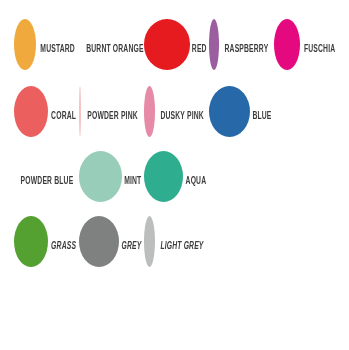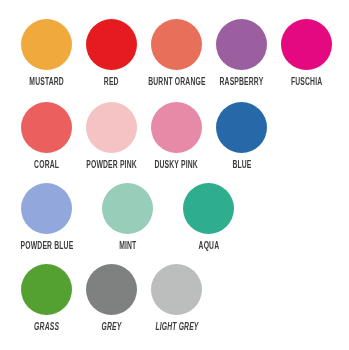--- a/index.html
+++ b/index.html
@@ -22,27 +22,27 @@
   }
   .swatch-row {
     display: flex;
     justify-content: flex-start;
     align-items: flex-start;
     padding-left: 14px;
     box-sizing: border-box;
   }
   .swatch-row.row-0 { margin-top: 19px; }
   .swatch-row.row-1 { margin-top: 16px; }
-  .swatch-row.row-2 { margin-top: 14px; gap: 16px; }
+  .swatch-row.row-2 { margin-top: 14px; }
   .swatch-row.row-3 { margin-top: 14px; font-style: italic; }
 
   .swatch-cell {
     width: 65px;
     display: flex;
-    flex-direction: column;
+    flex-direction: row;
     align-items: center;
   }
   .swatch-dot {
     width: 51px;
     height: 51px;
     border-radius: 50%;
     display: block;
   }
   .swatch-label {
     margin-top: 6px;
@@ -62,26 +62,26 @@
 <body style="background-color: rgb(255, 255, 255);">
 
 <div id="palette-sheet">
 
   <div class="swatch-row row-0">
     <div class="swatch-cell">
       <span class="swatch-dot" style="background-color: rgb(240, 169, 60);"></span>
       <span class="swatch-label" style="color: rgb(59, 59, 59);">MUSTARD</span>
     </div>
     <div class="swatch-cell">
+      <span class="swatch-dot" style="background-color: rgb(232, 112, 90);"></span>
+      <span class="swatch-label" style="color: rgb(59, 59, 59);">BURNT ORANGE</span>
+    </div>
+    <div class="swatch-cell">
       <span class="swatch-dot" style="background-color: rgb(229, 27, 32);"></span>
       <span class="swatch-label" style="color: rgb(59, 59, 59);">RED</span>
-    </div>
-    <div class="swatch-cell">
-      <span class="swatch-dot" style="background-color: rgb(232, 112, 90);"></span>
-      <span class="swatch-label" style="color: rgb(59, 59, 59);">BURNT ORANGE</span>
     </div>
     <div class="swatch-cell">
       <span class="swatch-dot" style="background-color: rgb(155, 95, 160);"></span>
       <span class="swatch-label" style="color: rgb(59, 59, 59);">RASPBERRY</span>
     </div>
     <div class="swatch-cell">
       <span class="swatch-dot" style="background-color: rgb(229, 9, 127);"></span>
       <span class="swatch-label" style="color: rgb(59, 59, 59);">FUSCHIA</span>
     </div>
   </div>

